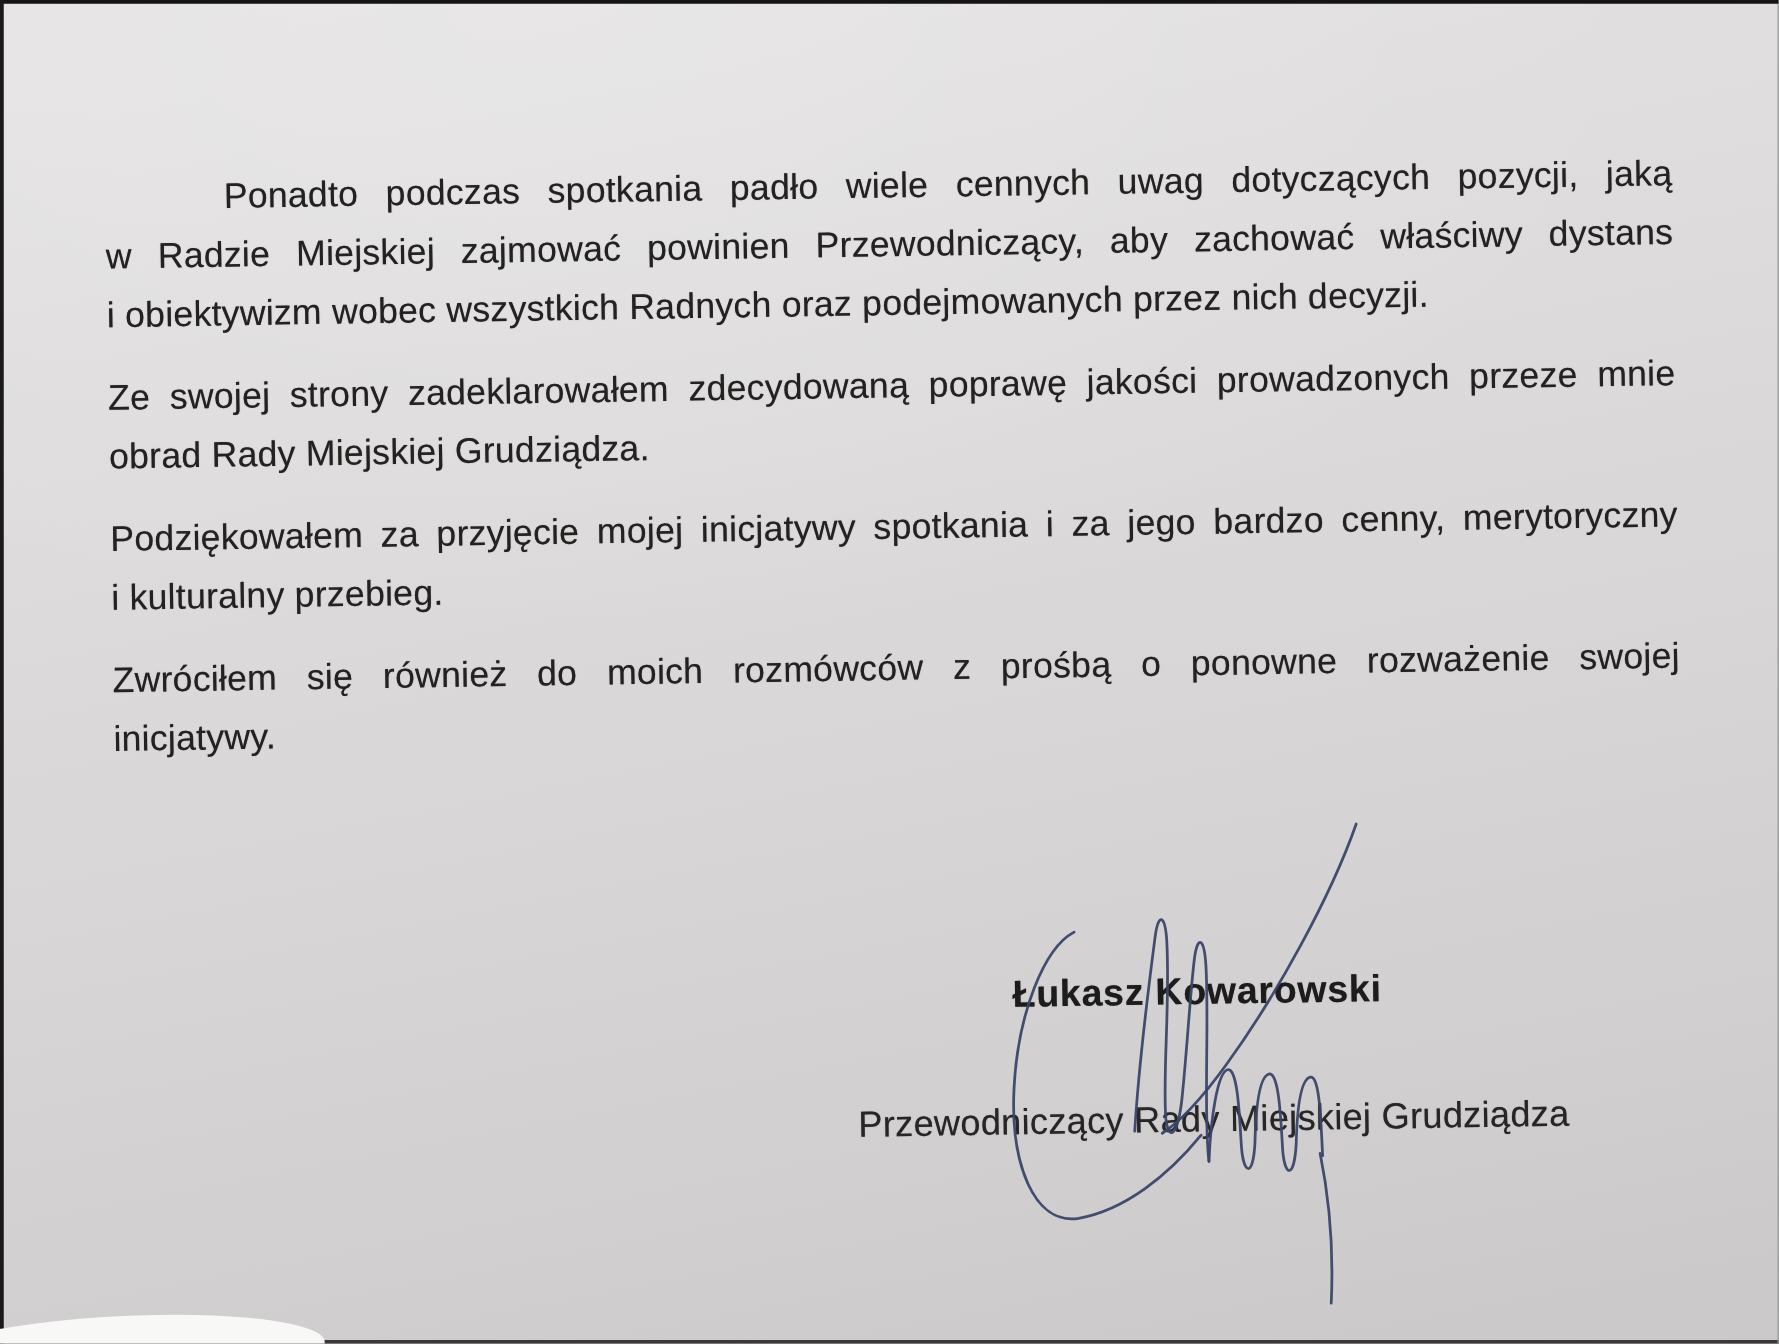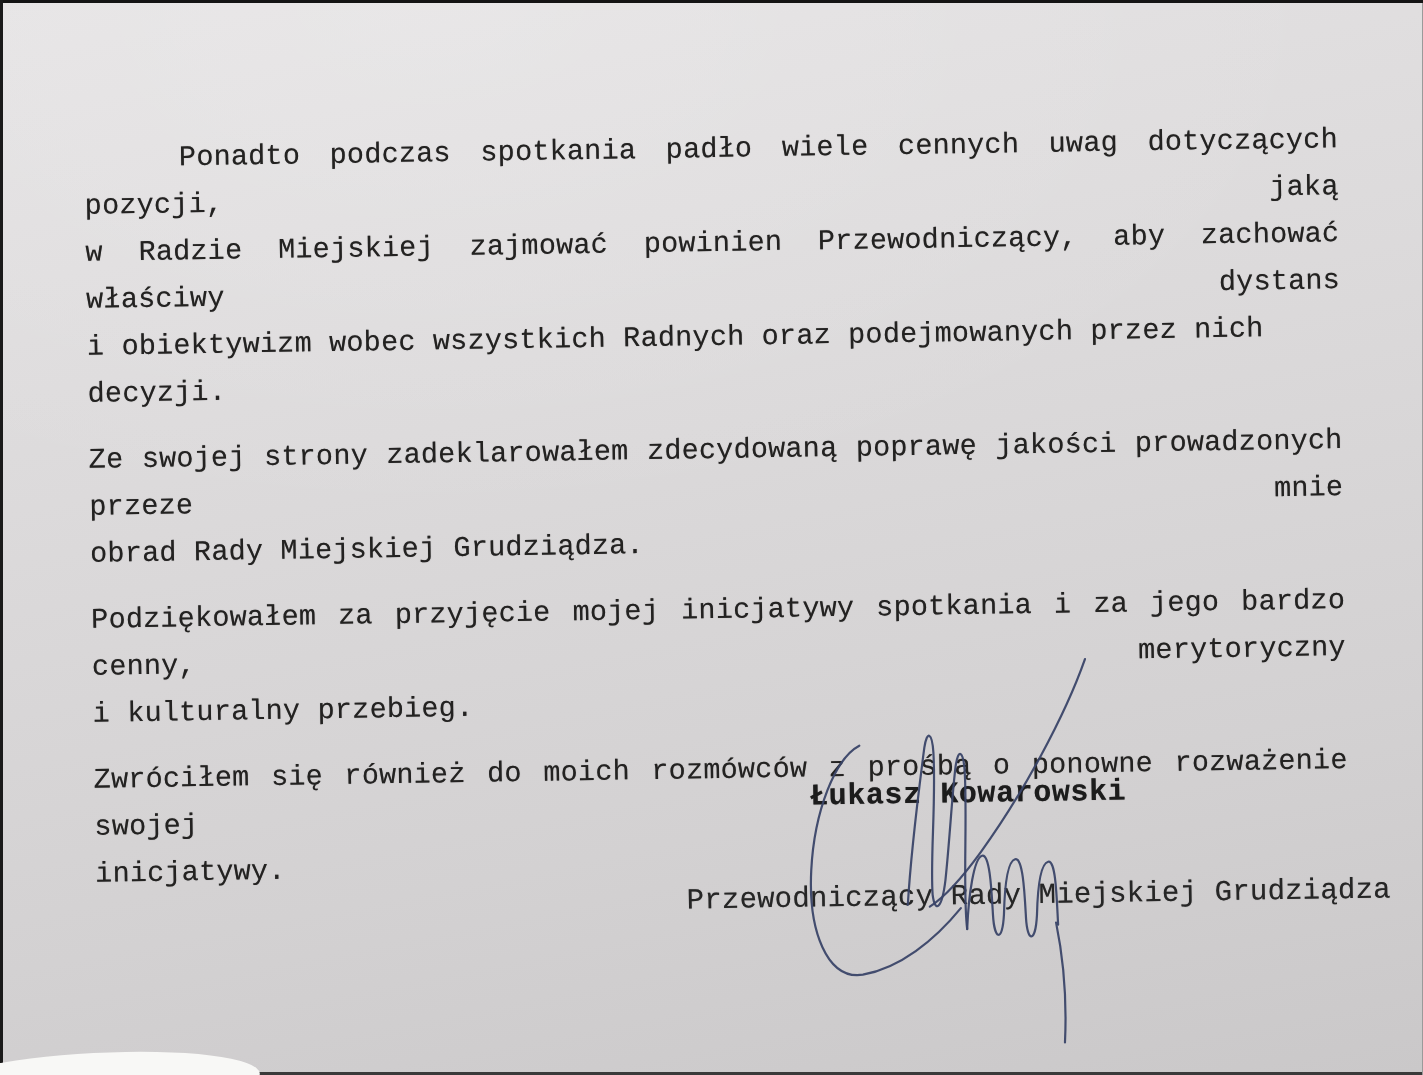--- a/index.html
+++ b/index.html
@@ -10,21 +10,21 @@
   }
   html,body{margin:0;padding:0;background:#777;}
   .page{
     position:relative;
     width:1423px;height:1075px;
     overflow:hidden;
     box-sizing:border-box;
     background:
       radial-gradient(120% 90% at 30% 0%, rgba(255,255,255,0.18) 0%, rgba(255,255,255,0) 55%),
       linear-gradient(169deg, var(--paper-top) 0%, #dcdadb 38%, #d3d1d2 72%, var(--paper-bottom) 100%);
-    font-family:Liberation Mono, monospace;
+    font-family:Liberation Sans, sans-serif;
   }
   
   .edge-top{position:absolute;top:0;left:0;right:0;height:3px;background:#141414;z-index:6;}
   .edge-left{position:absolute;top:0;left:0;bottom:0;width:3px;background:#1a1a1a;z-index:6;}
   .edge-bottom{position:absolute;bottom:0;left:0;right:0;height:3px;background:#3a3a3a;z-index:5;}
   .edge-right{position:absolute;top:0;right:0;bottom:0;width:1px;background:#9a9a9a;z-index:5;}
   .scan-sliver{
     position:absolute;left:-70px;bottom:-36px;width:330px;height:58px;
     background:#f8f8f6;border-radius:50%;transform:rotate(-3deg);z-index:7;
   }

